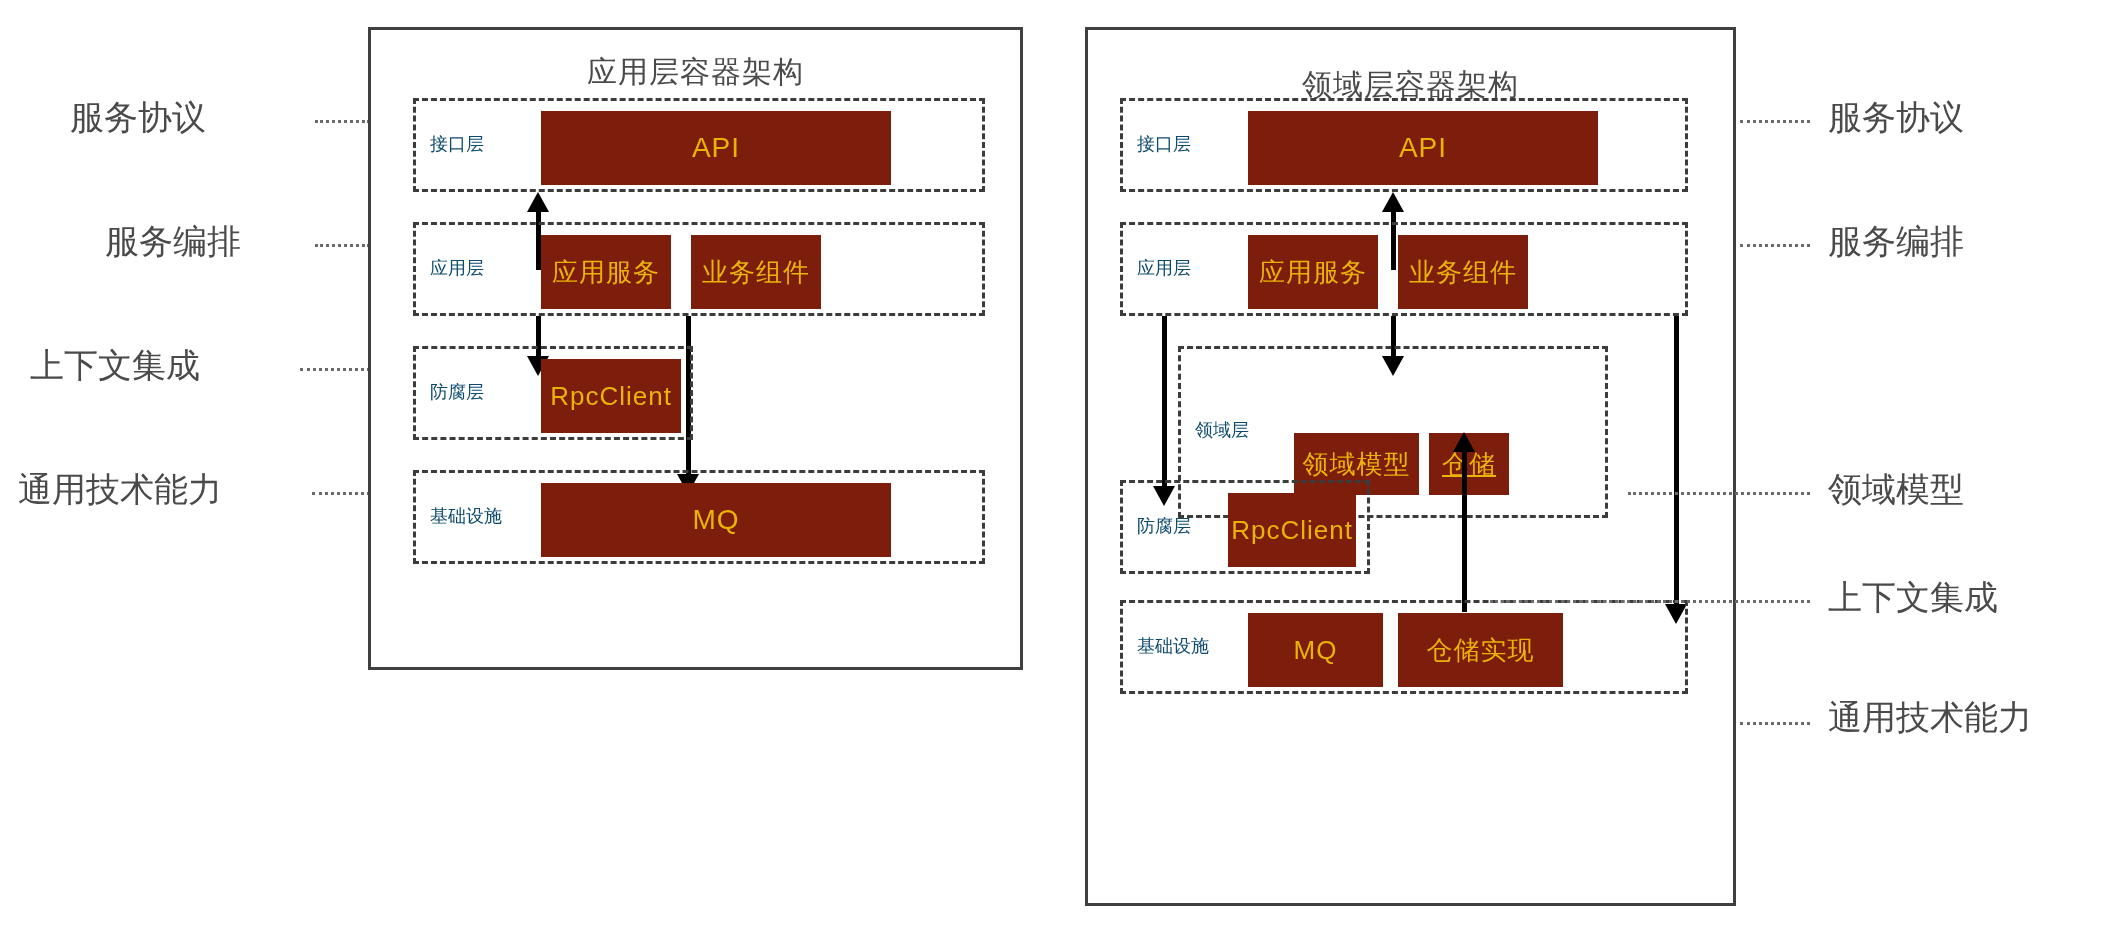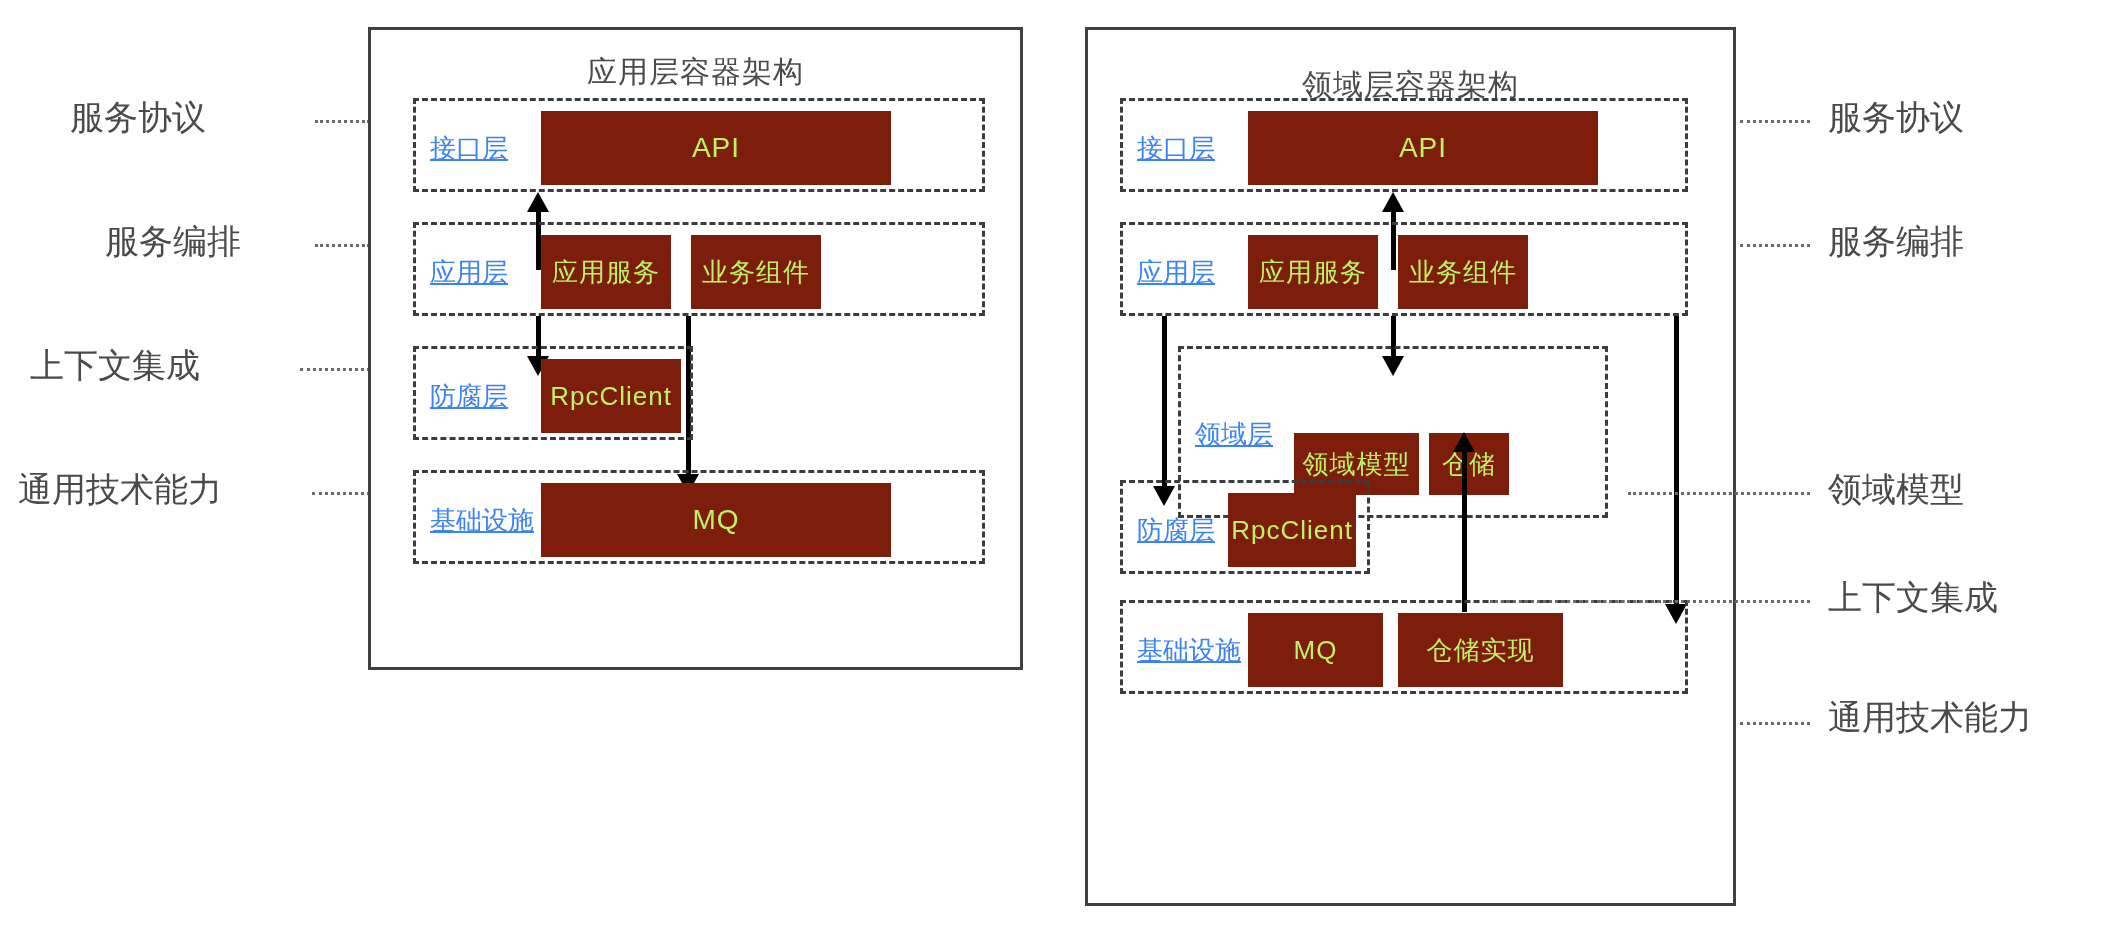--- a/index.html
+++ b/index.html
@@ -29,32 +29,31 @@
 
   
   .layer{
     position:absolute;
     border:3px dashed #3c3c3c;
     box-sizing:border-box;
     background:transparent;
   }
   .layer-label{
     position:absolute;
-    color:#3b82f6;
-    font-size:26px;
+    color:#0c4a6e;
+    font-size:18px;
     white-space:nowrap;
     line-height:1;
-    text-decoration:underline;
   }
 
   
   .box{
     position:absolute;
     background:#7d1d0b;
-    color:#bef264;
+    color:#eab308;
     display:flex;
     align-items:center;
     justify-content:center;
     font-size:28px;
     letter-spacing:1px;
     box-sizing:border-box;
     white-space:nowrap;
   }
   .box.small{font-size:26px;}
 
@@ -163,21 +162,21 @@
 
     <div class="arrow-v" style="left:74px;top:286px;height:172px;"></div>
     <div class="arrowhead down" style="left:65px;top:456px;"></div>
 
     <div class="arrow-v" style="left:586px;top:286px;height:290px;"></div>
     <div class="arrowhead down" style="left:577px;top:574px;"></div>
 
     <div class="layer" style="left:90px;top:316px;width:430px;height:172px;">
       <div class="layer-label" style="left:14px;top:72px;">领域层</div>
       <div class="box small" style="left:113px;top:84px;width:125px;height:62px;">领域模型</div>
-      <div class="box small" style="left:248px;top:84px;width:80px;height:62px;">仓储</div>
+      <div class="box small" style="left:248px;top:84px;width:80px;height:62px;text-decoration:underline;">仓储</div>
     </div>
 
     <div class="arrow-v" style="left:374px;top:420px;height:162px;"></div>
     <div class="arrowhead up" style="left:365px;top:402px;"></div>
 
     <div class="layer" style="left:32px;top:450px;width:250px;height:94px;">
       <div class="layer-label" style="left:14px;top:34px;">防腐层</div>
       <div class="box small" style="left:105px;top:10px;width:128px;height:74px;">RpcClient</div>
     </div>
 

